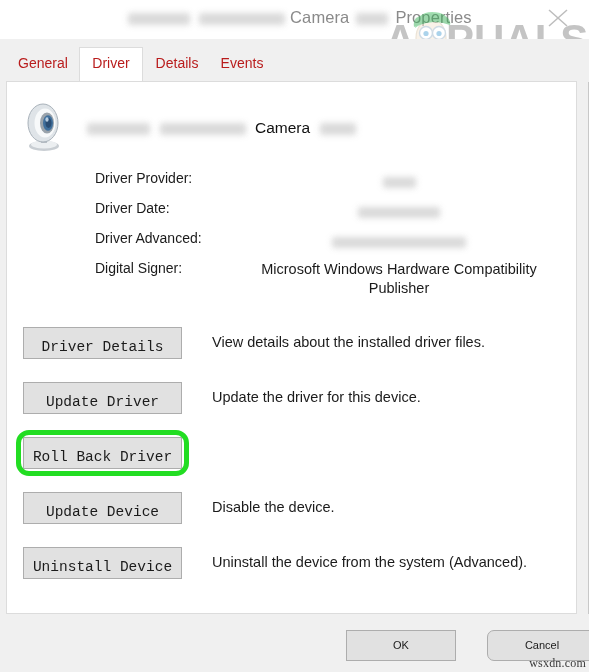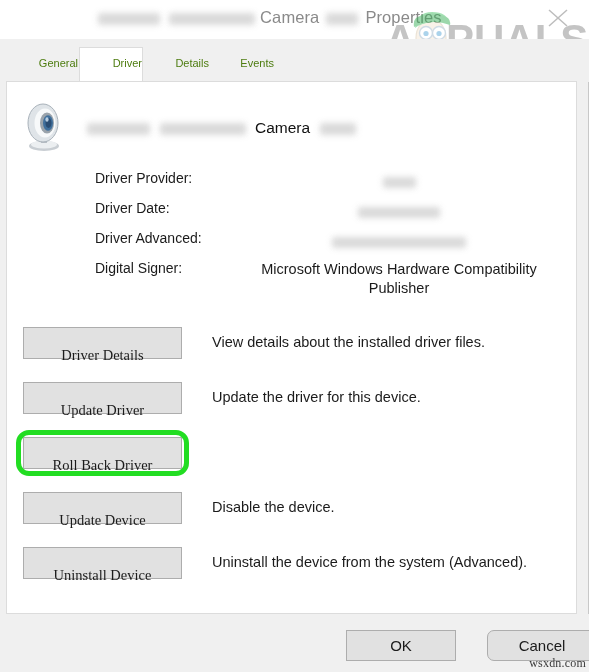--- a/index.html
+++ b/index.html
@@ -37,20 +37,21 @@
   }
   #title-text {
     position: absolute;
     left: 0; top: 8px;
     width: 540px;
     text-align: center;
     font-size: 16.5px;
     color: #8a8a8a;
     white-space: nowrap;
     letter-spacing: 0.1px;
+    padding-left: 30px;
   }
   .blur {
     display: inline-block;
     vertical-align: middle;
     background: #d6d6d6;
     border-radius: 2px;
     filter: blur(3.2px);
     opacity: 0.92;
   }
   .blur.t1 { width: 62px; height: 12px; }
@@ -80,24 +81,24 @@
     left: 0; top: 39px;
     width: 589px;
     height: 43px;
     background: #f0f0f0;
   }
   .tab {
     position: absolute;
     top: 10px;
     height: 33px;
     box-sizing: border-box;
-    font-size: 11px;
-    color: #4d7c0f;
+    font-size: 14px;
+    color: #b91c1c;
     line-height: 29px;
-    text-align: right;
+    text-align: center;
     cursor: pointer;
     background: transparent;
   }
   .tab.active {
     background: #ffffff;
     border-left: 1px solid #dcdcdc;
     border-right: 1px solid #dcdcdc;
     border-top: 1px solid #dcdcdc;
     top: 8px;
     height: 36px;
@@ -179,27 +180,27 @@
     height: 55px;
   }
   .action-button {
     position: absolute;
     left: 16px; top: 0;
     width: 159px;
     height: 32px;
     background: #e1e1e1;
     border: 1px solid #adadad;
     box-sizing: border-box;
-    font-family: Liberation Serif, serif;
+    font-family: Liberation Mono, monospace;
     font-size: 14.5px;
     color: #1b1b1b;
     cursor: pointer;
     text-align: center;
     line-height: 30px;
-    padding: 12px;
+    padding: 4px;
   }
   .action-desc {
     position: absolute;
     left: 205px; top: 6px;
     width: 350px;
     font-size: 14.5px;
     color: #1b1b1b;
     line-height: 19px;
   }
   .highlight-ring {
@@ -223,21 +224,21 @@
   }
   .footer-button {
     position: absolute;
     top: 16px;
     width: 110px;
     height: 31px;
     background: #e1e1e1;
     border: 1px solid #adadad;
     box-sizing: border-box;
     font-family: "Liberation Sans", sans-serif;
-    font-size: 15px;
+    font-size: 11px;
     color: #1b1b1b;
     cursor: pointer;
     line-height: 29px;
     text-align: center;
     padding: 0;
   }
   #ok-button { left: 346px; }
   #cancel-button { left: 487px; border-radius: 7px; }
 
   #site-watermark {

